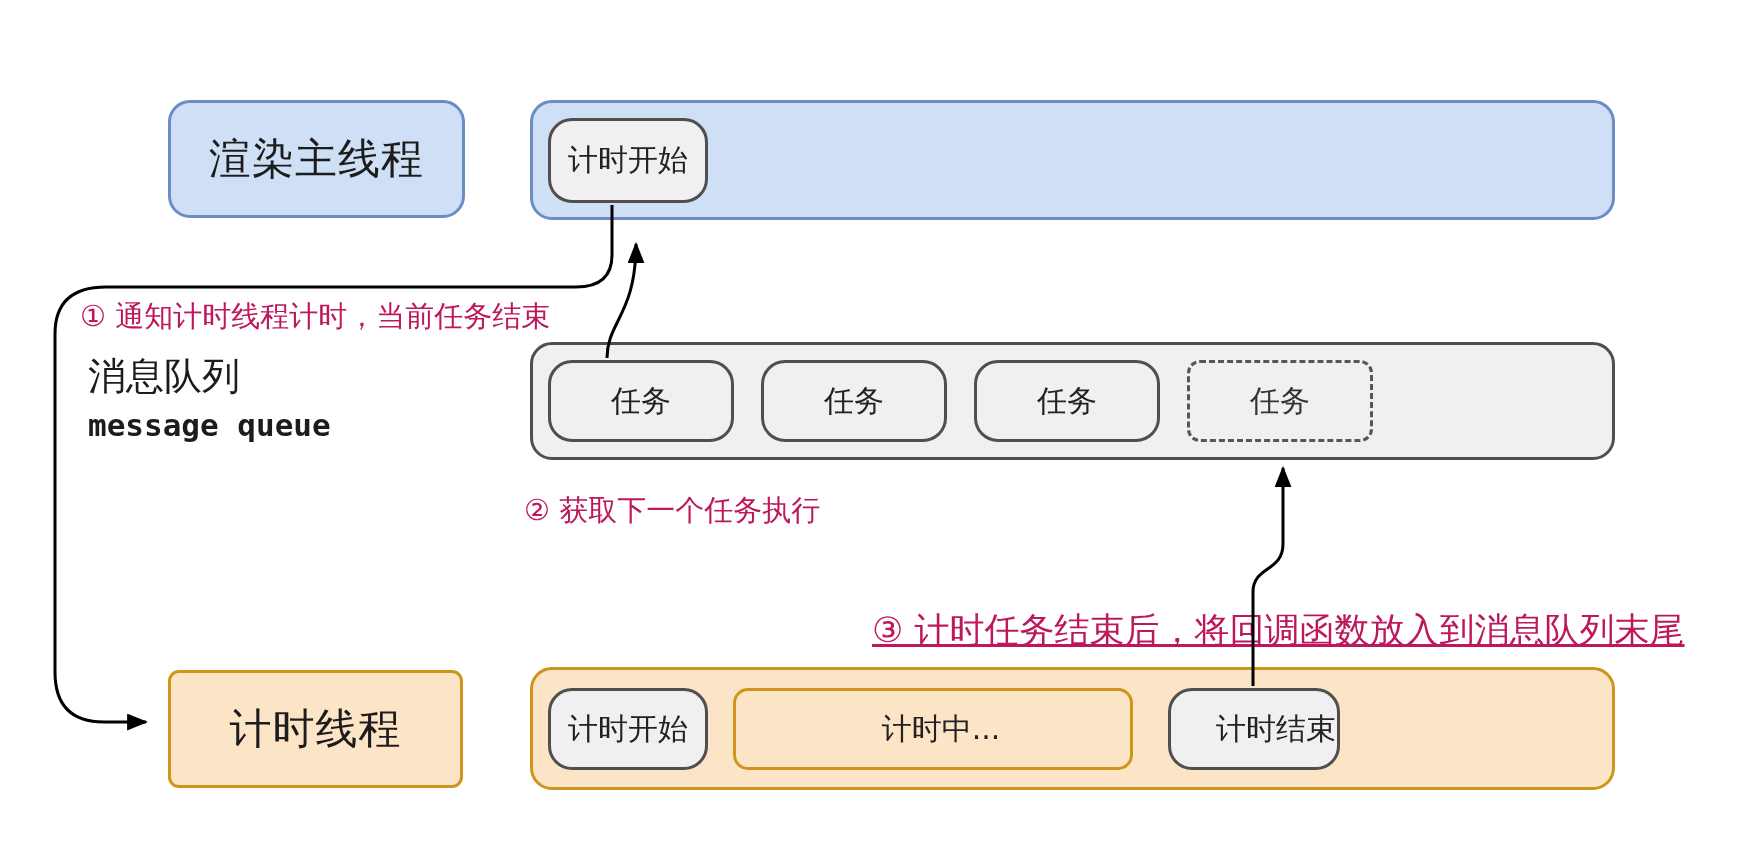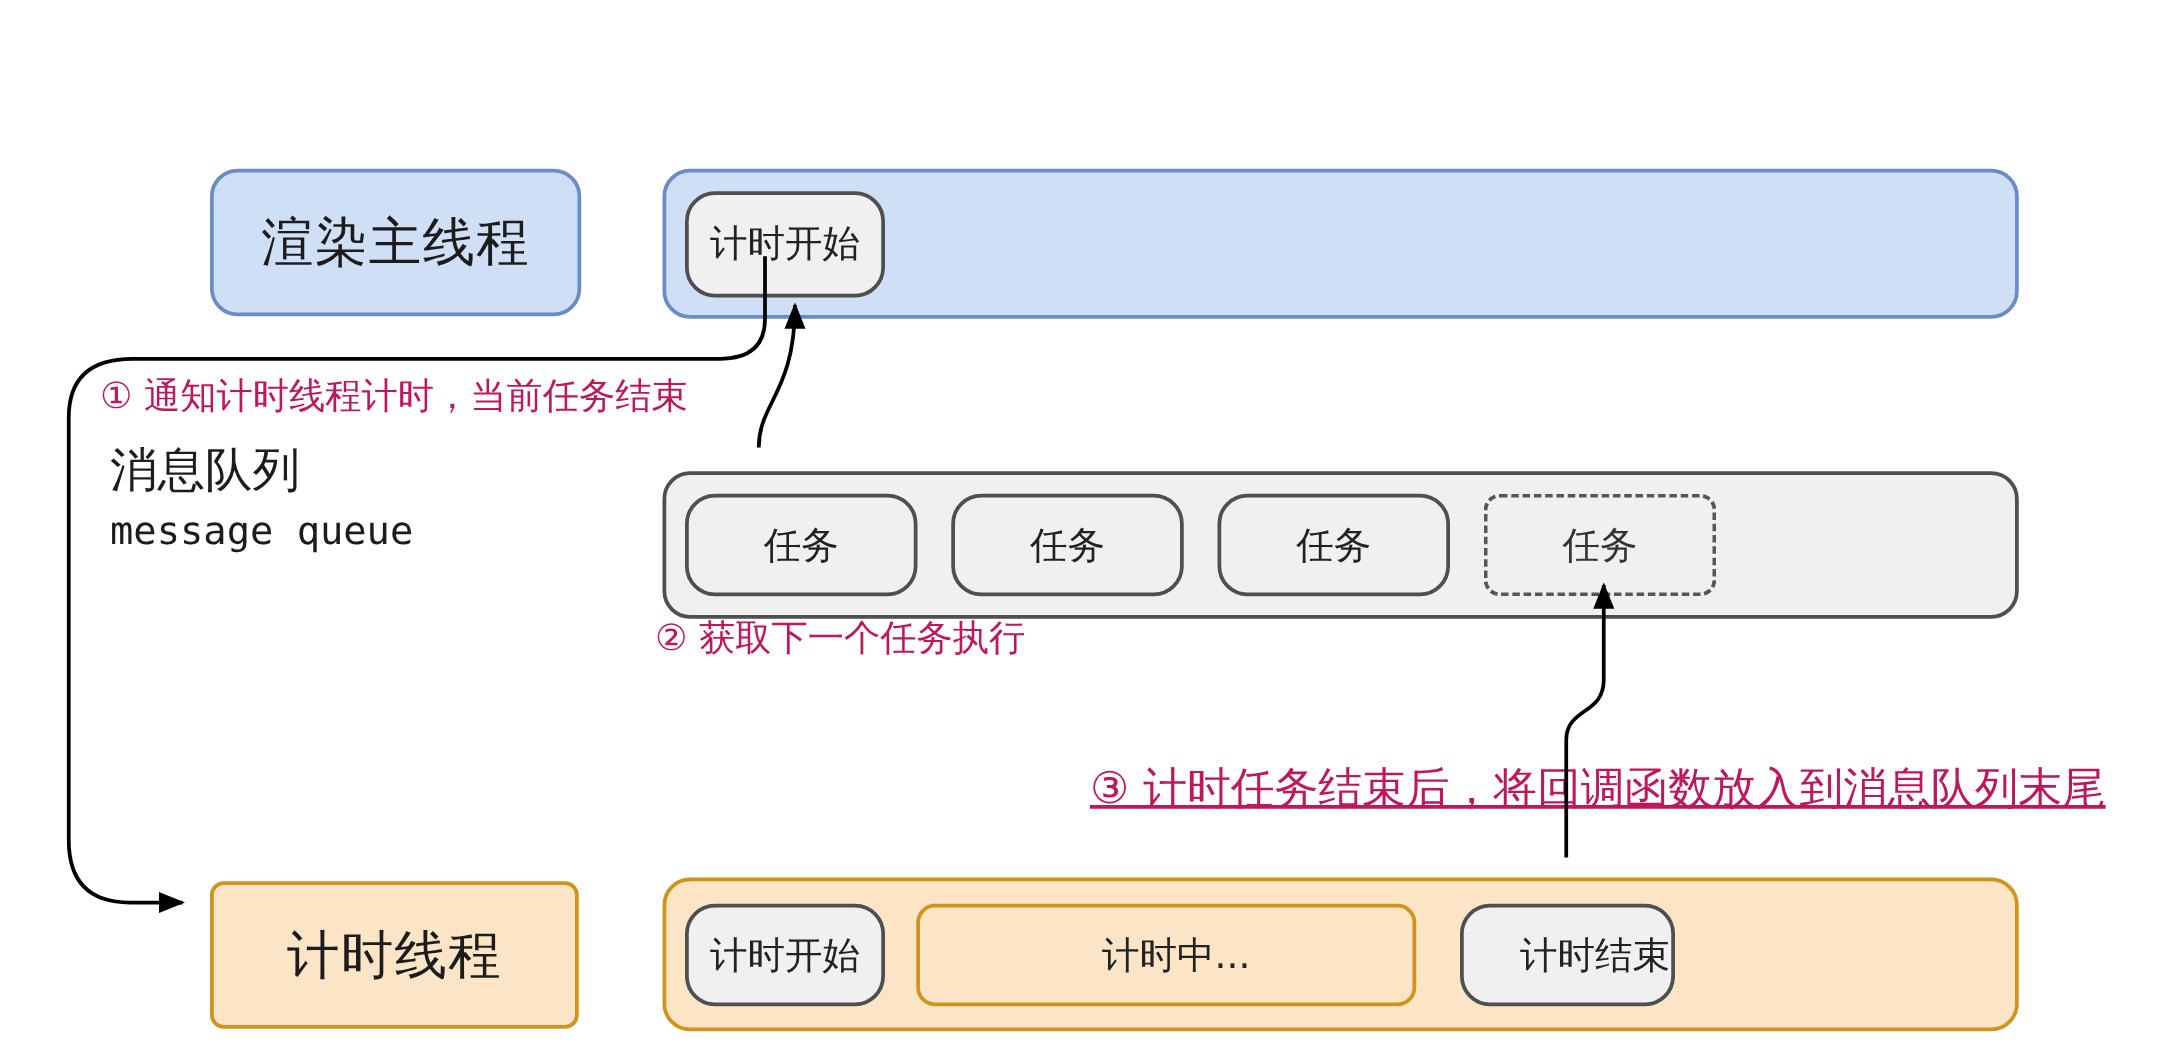--- a/index.html
+++ b/index.html
@@ -6,21 +6,21 @@
     --blue-fill:#cfdff5; --blue-border:#6b8cc4;
     --gray-fill:#f0f0f0; --gray-border:#4f4f4f;
     --orange-fill:#fce5c6; --orange-border:#cf941c;
     --line-color:#000000; --text-color:#1c1c1c;
   }
   html,body{margin:0;padding:0;background:#ffffff;}
   .canvas{
     position:relative;width:1740px;height:848px;background:#ffffff;overflow:hidden;
     font-family:"DejaVu Sans",sans-serif;color:var(--text-color);
   }
-  .box{position:absolute;box-sizing:border-box;display:flex;align-items:center;justify-content:center;margin-top:35px;}
+  .box{position:absolute;box-sizing:border-box;display:flex;align-items:center;justify-content:center;}
   .label-box-blue{
     background:var(--blue-fill);border:3px solid var(--blue-border);border-radius:22px;
     font-size:42px;font-weight:500;letter-spacing:1px;
   }
   .label-box-orange{
     background:var(--orange-fill);border:3px solid var(--orange-border);border-radius:22px;
     font-size:42px;font-weight:500;letter-spacing:1px;
   }
   .track-blue{background:var(--blue-fill);border:3px solid var(--blue-border);border-radius:22px;justify-content:flex-start;}
   .track-gray{background:var(--gray-fill);border:3px solid var(--gray-border);border-radius:22px;justify-content:flex-start;}
@@ -34,21 +34,21 @@
     font-size:30px;color:#222;padding-left:16px;
   }
   .chip-dashed{
     background:transparent;border:3px dashed #565656;border-radius:13px;
     font-size:30px;color:#333;
   }
   .queue-label{
     position:absolute;left:88px;top:352px;width:352px;text-align:left;line-height:1.3;
   }
   .queue-label .zh{font-size:38px;font-weight:500;}
-  .queue-label .en{font-size:31px;font-family:"DejaVu Sans Mono",monospace;margin-top:4px;}
+  .queue-label .en{font-size:31px;font-family:"DejaVu Sans Mono",monospace;margin-top:4px;font-weight:bold;}
   .step-note{position:absolute;white-space:nowrap;font-size:30px;color:#be185d;}
   svg.overlay{position:absolute;left:0;top:0;pointer-events:none;}
 </style>
 </head>
 <body>
 
 <div class="canvas">
 
   <div class="box label-box-blue" style="left:168px;top:100px;width:297px;height:118px;">
     <span>渲染主线程</span>

